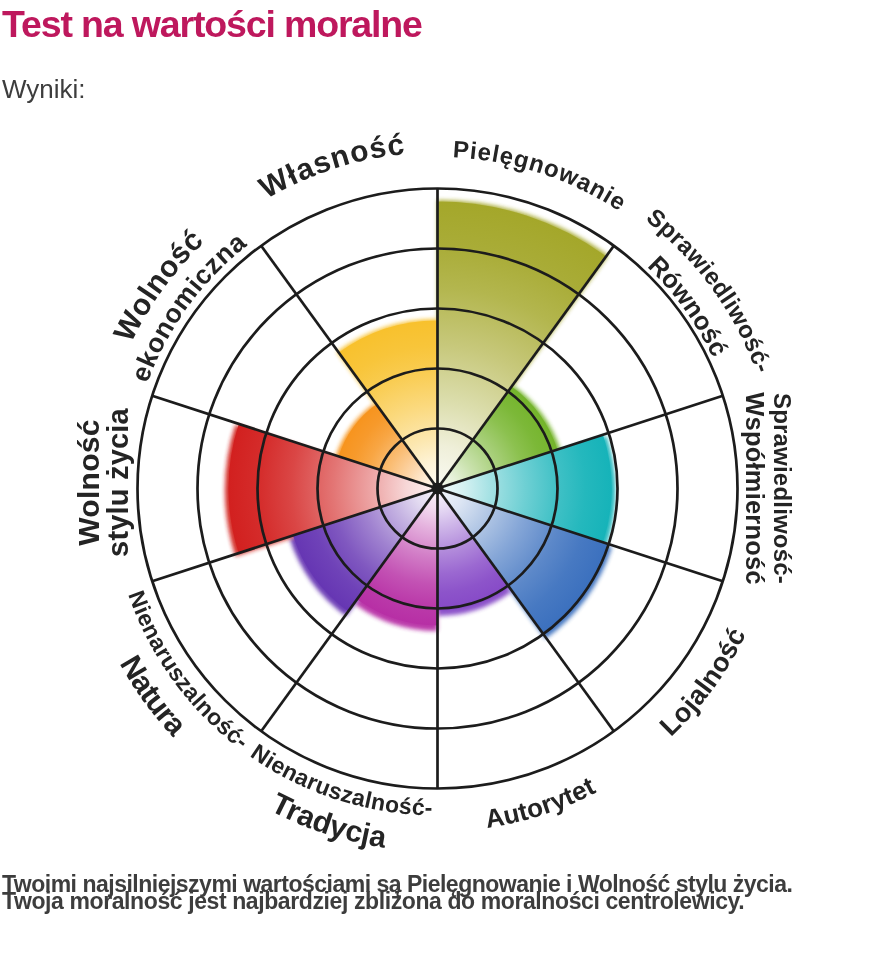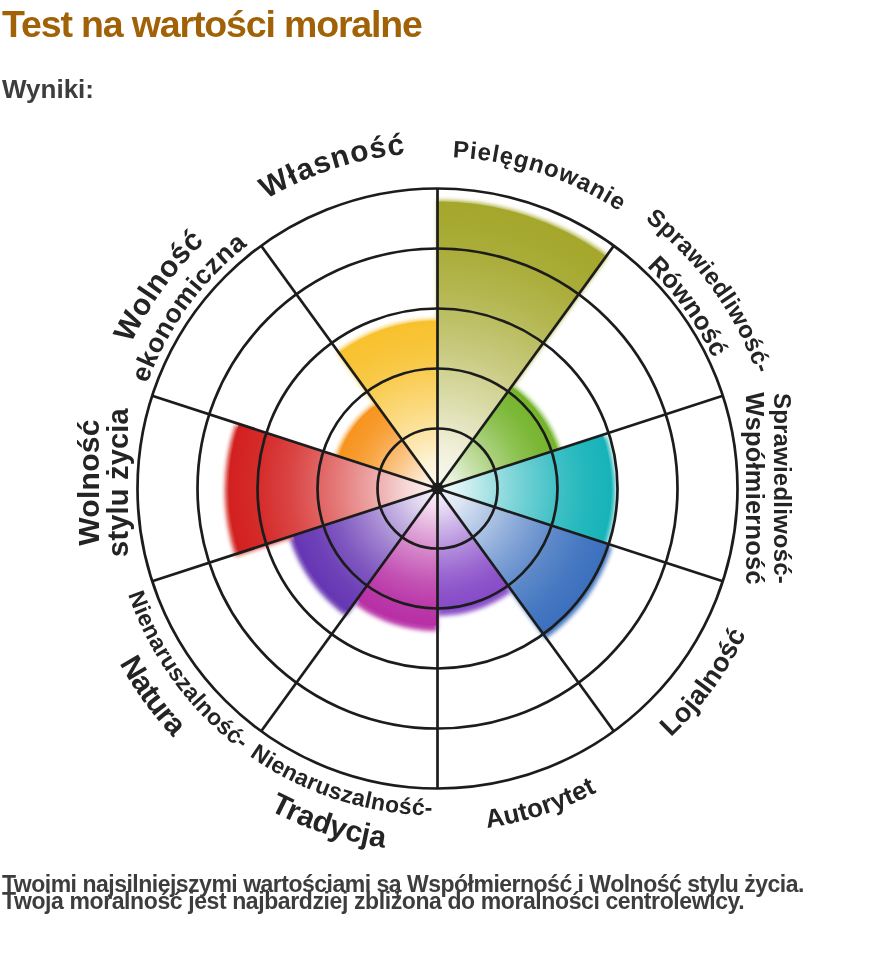--- a/index.html
+++ b/index.html
@@ -1,21 +1,21 @@
 <!DOCTYPE html>
 <html lang="pl"><head><meta charset="utf-8"><title>Test na wartości moralne</title>
 <style>
 html,body{margin:0;padding:0;background:#fff;width:875px;height:964px;overflow:hidden}
 body{font-family:"Liberation Sans",sans-serif;position:relative}
 .abs{position:absolute;white-space:nowrap}
 h1,p{margin:0;padding:0}
 </style></head>
 <body>
-<h1 class="abs" style="left:2px;top:6.4px;font-size:37.5px;line-height:1;color:#a16207;letter-spacing:-1.15px">Test na wartości moralne</h1>
-<div class="abs" style="left:2px;top:76px;font-size:26px;line-height:1;font-weight:bold;color:#3d3d3d">Wyniki:</div>
+<h1 class="abs" style="left:2px;top:6.4px;font-size:37.5px;line-height:1;color:#be185d;letter-spacing:-1.15px">Test na wartości moralne</h1>
+<div class="abs" style="left:2px;top:76px;font-size:26px;line-height:1;font-weight:normal;color:#3d3d3d">Wyniki:</div>
 <svg width="875" height="740" viewBox="0 120 875 740" style="position:absolute;left:0;top:120px">
 <defs>
 <filter id="blur" x="-20%" y="-20%" width="140%" height="140%">
         <feGaussianBlur stdDeviation="2"></feGaussianBlur>
       </filter>
 <radialGradient id="gpiel" gradientUnits="userSpaceOnUse" cx="437.50" cy="488.50" r="287">
         <stop offset="0" stop-color="#fafbf4"></stop>
         <stop offset="0.15" stop-color="#efefd9"></stop>
         <stop offset="0.3" stop-color="#dcdeae"></stop>
         <stop offset="0.5" stop-color="#c7c87b"></stop>
@@ -165,13 +165,13 @@
       <text class="lab" font-size="30px" letter-spacing="-0.6"><textPath href="#lp9" startOffset="50%" text-anchor="middle">Natura</textPath></text>
       <text class="lab" font-size="30px" letter-spacing="0.3"><textPath href="#lp10" startOffset="50%" text-anchor="middle">Wolność</textPath></text>
       <text class="lab" font-size="26.5px" letter-spacing="0.5"><textPath href="#lp11" startOffset="50%" text-anchor="middle">ekonomiczna</textPath></text>
       <text class="lab" font-size="30px" letter-spacing="1.0"><textPath href="#lp12" startOffset="50%" text-anchor="middle">Własność</textPath></text>
 <text class="lab" font-size="24px" letter-spacing="0.2" text-anchor="middle" transform="translate(773.50,488.50) rotate(90)" x="0" y="0">Sprawiedliwość-</text>
       <text class="lab" font-size="25.5px" letter-spacing="0.2" text-anchor="middle" transform="translate(745.50,488.50) rotate(90)" x="0" y="0">Współmierność</text>
       <text class="lab" font-size="30px" letter-spacing="0.3" text-anchor="middle" transform="translate(99.20,482.50) rotate(-90)" x="0" y="0">Wolność</text>
       <text class="lab" font-size="29px" letter-spacing="0.2" text-anchor="middle" transform="translate(127.50,482.50) rotate(-90)" x="0" y="0">stylu życia</text>
 </g>
 </svg>
-<p class="abs" style="left:2px;top:872.8px;font-size:23px;line-height:1;font-weight:bold;color:#3d3d3d;letter-spacing:-0.5px">Twoimi najsilniejszymi wartościami są Współmierność i Wolność stylu życia.</p>
+<p class="abs" style="left:2px;top:872.8px;font-size:23px;line-height:1;font-weight:bold;color:#3d3d3d;letter-spacing:-0.5px">Twoimi najsilniejszymi wartościami są Pielęgnowanie i Wolność stylu życia.</p>
 <p class="abs" style="left:2px;top:890px;font-size:23px;line-height:1;font-weight:bold;color:#3d3d3d;letter-spacing:-0.4px">Twoja moralność jest najbardziej zbliżona do moralności centrolewicy.</p>
 </body></html>

